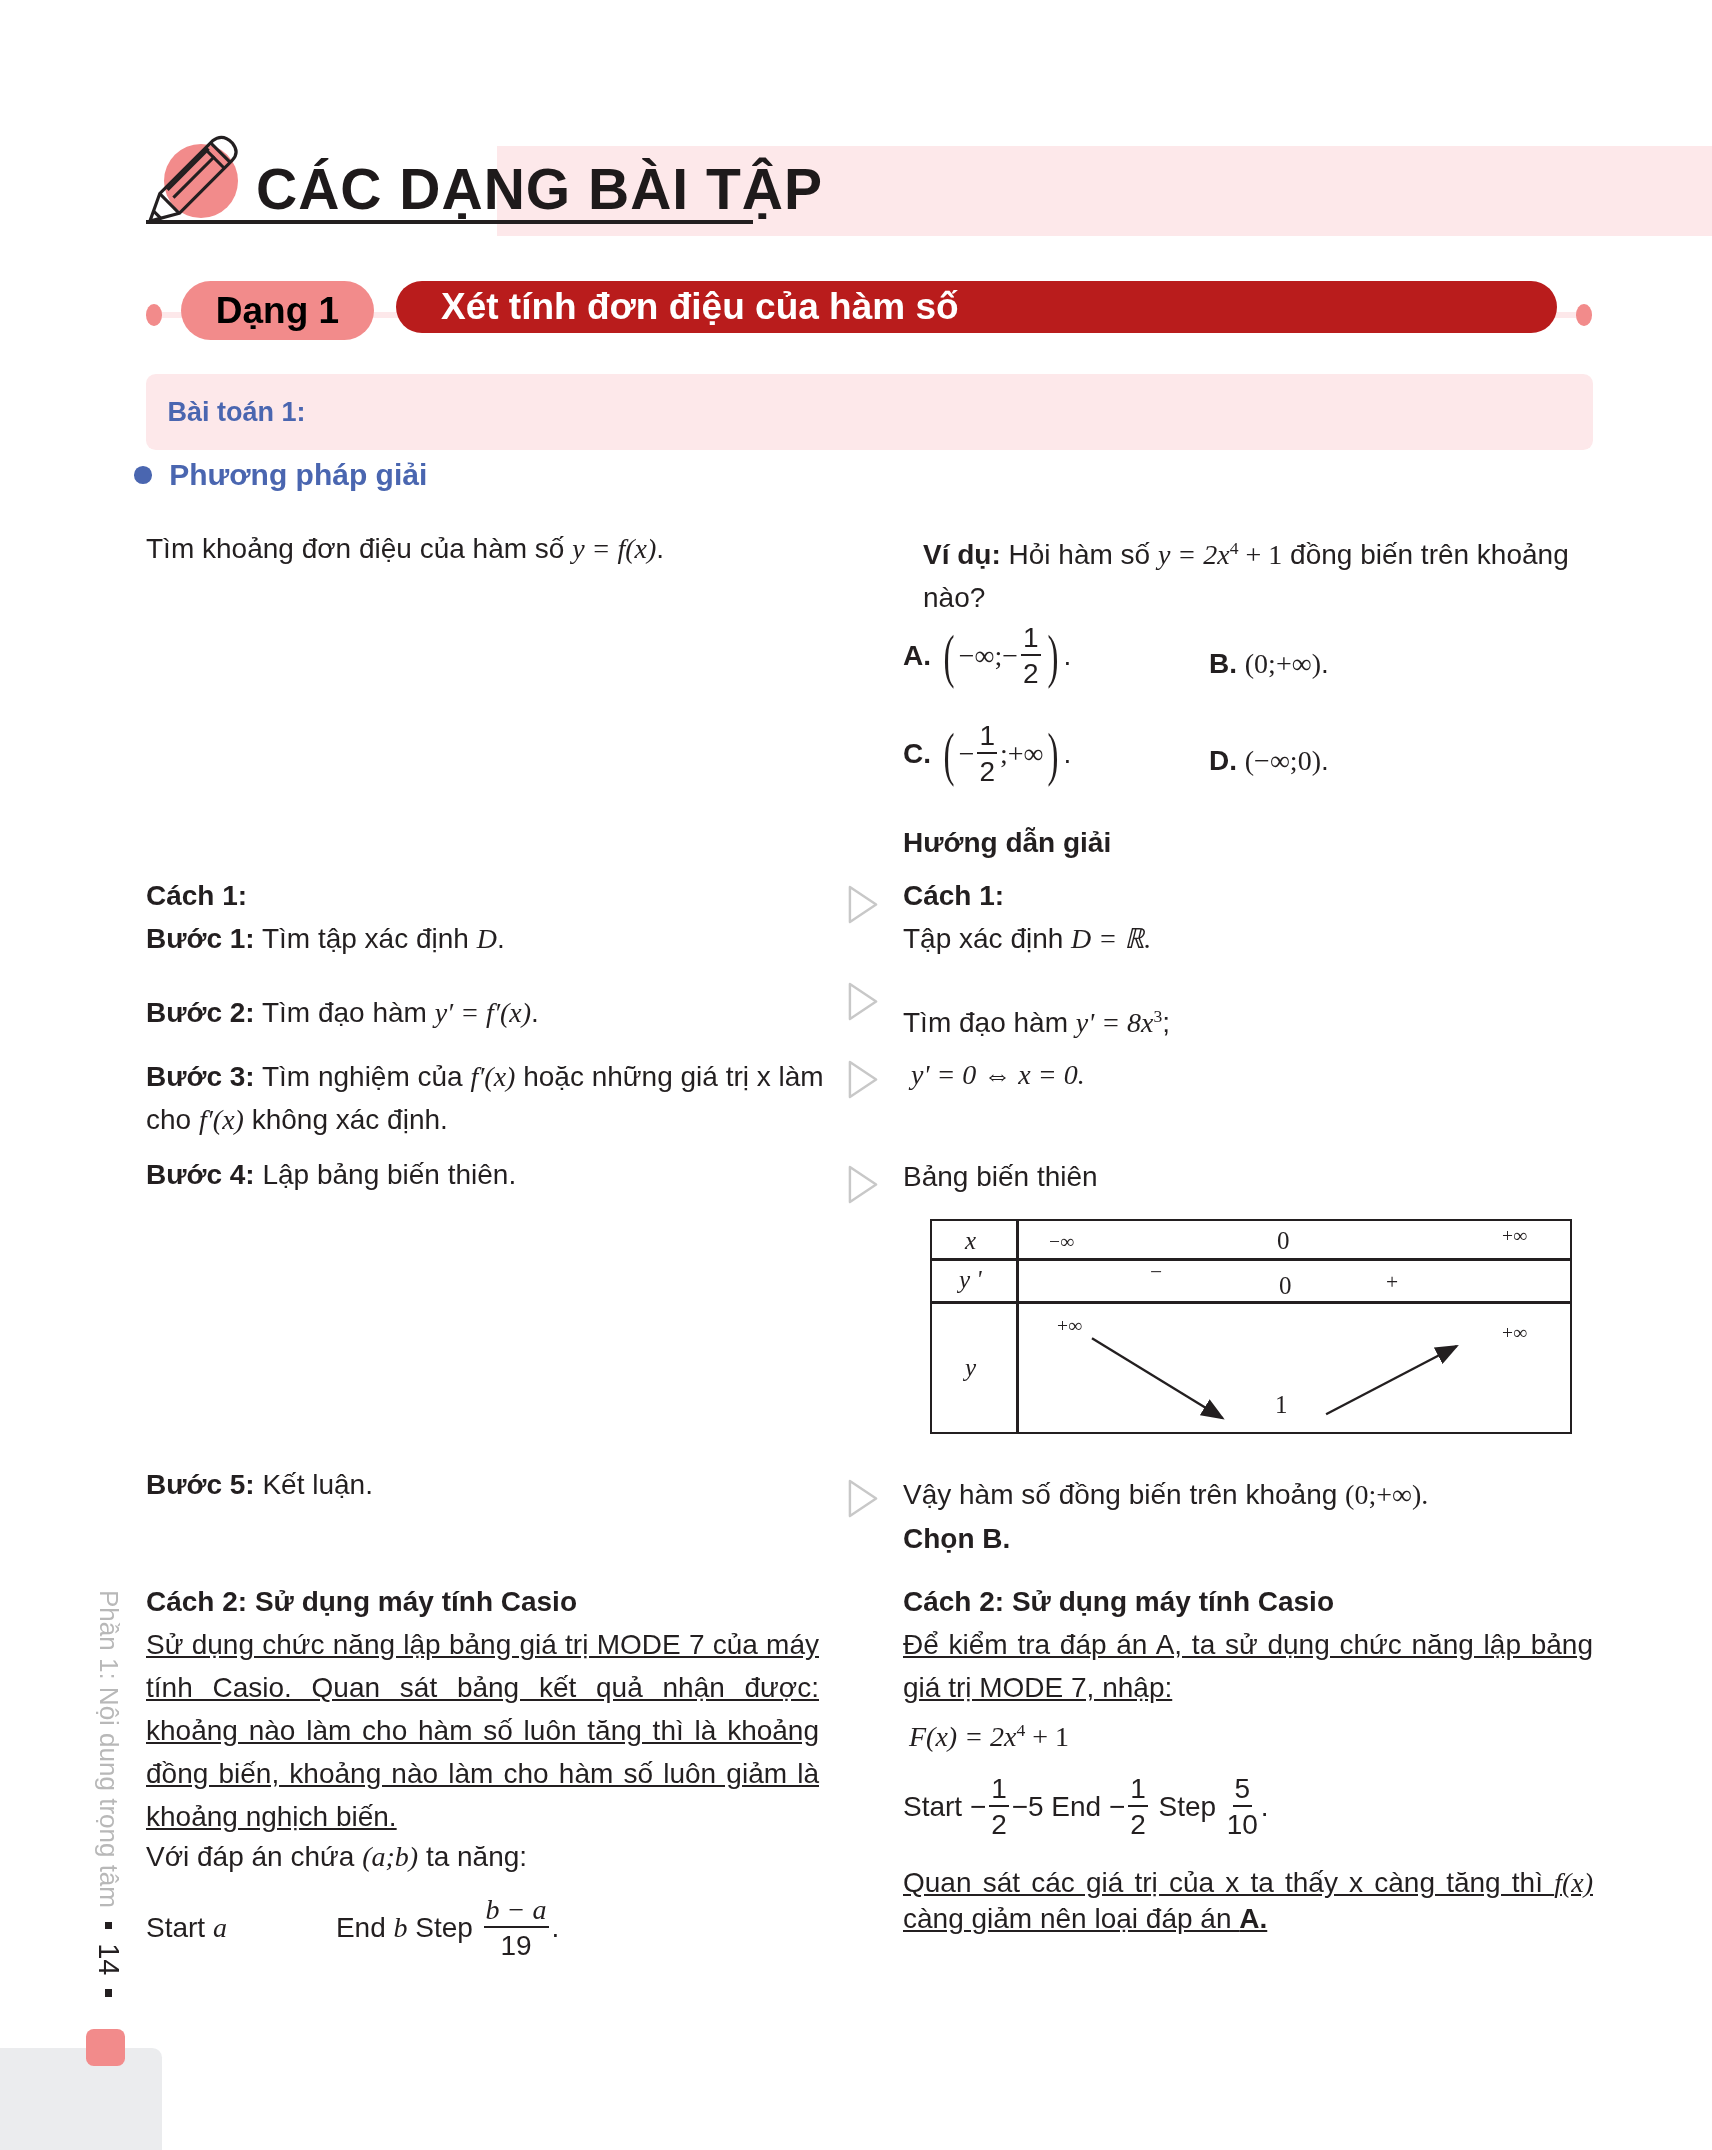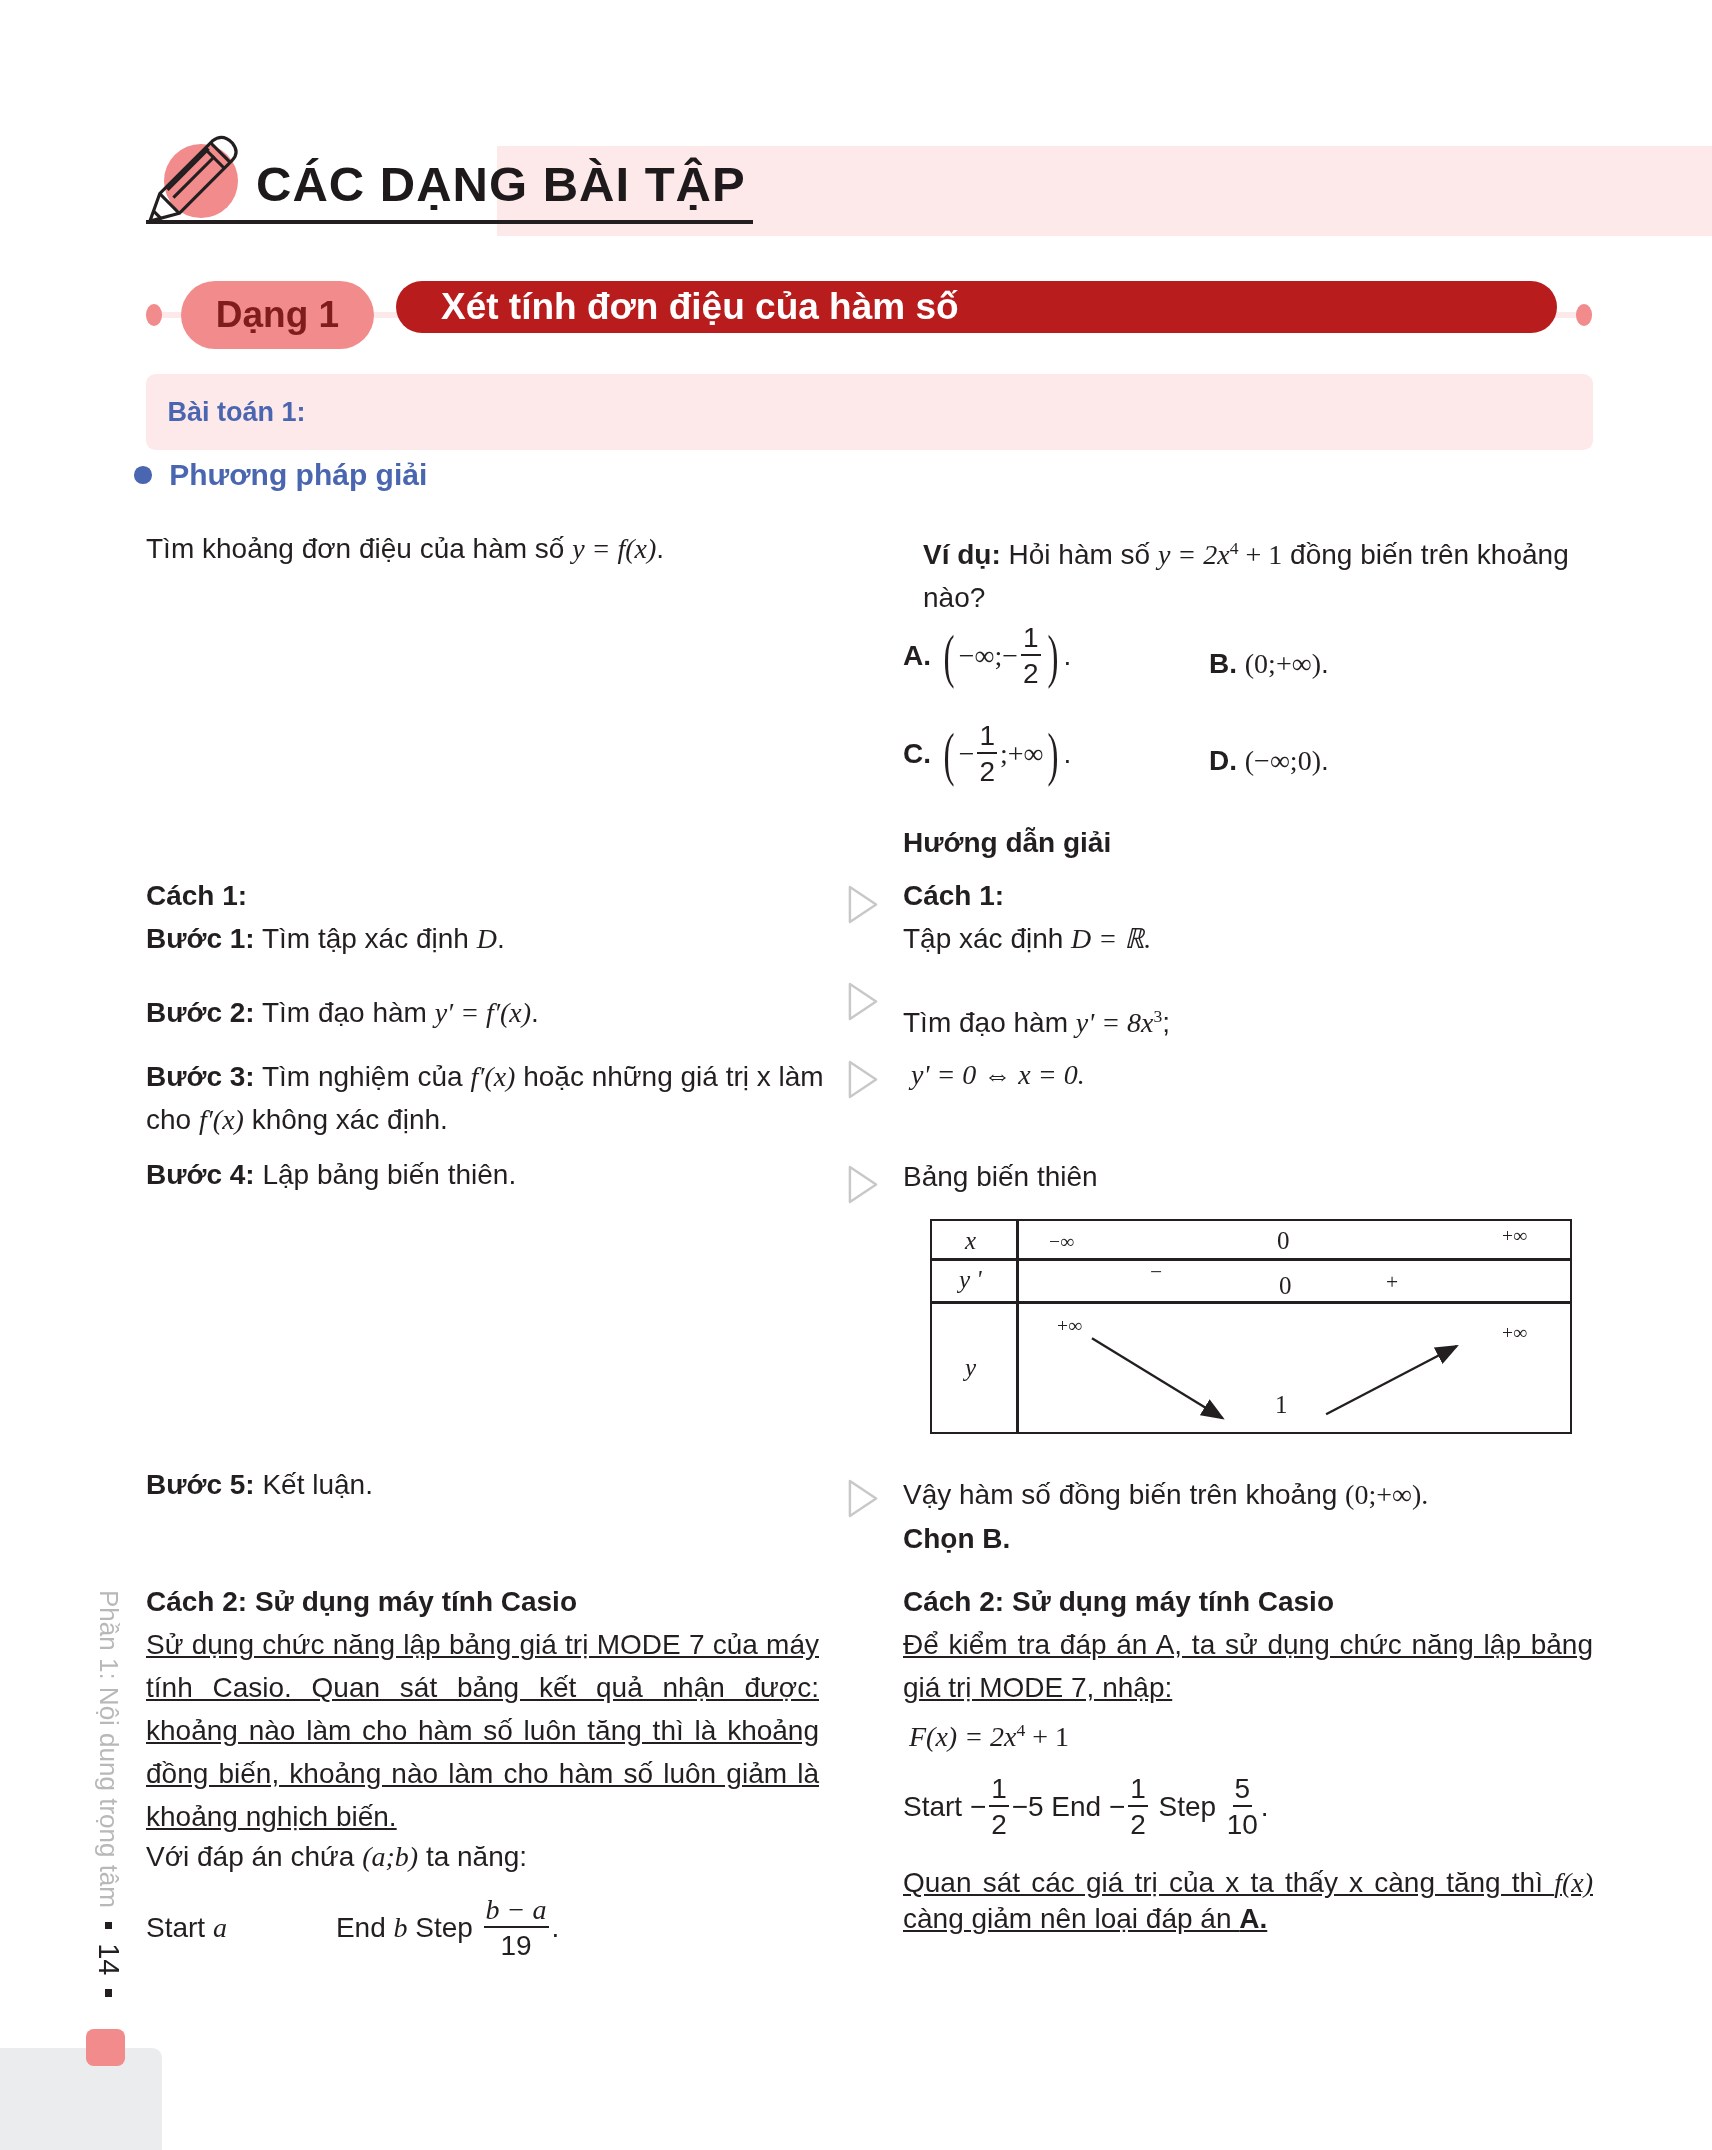--- a/index.html
+++ b/index.html
@@ -9,27 +9,27 @@
     font-family:"Liberation Sans", sans-serif;
   }
   .abs { position:absolute; }
   .math { font-family:"Liberation Serif", serif; font-style:italic; }
   .rm { font-family:"Liberation Serif", serif; font-style:normal; }
 
   
   #hdr-band { left:497px; top:146px; width:1215px; height:90px; background:#fde8ea; }
   #hdr-circle { left:164px; top:144px; width:74px; height:74px; border-radius:50%; background:#f28b8b; }
   #hdr-pencil { left:144px; top:133px; width:98px; height:94px; }
-  #hdr-title { left:256px; top:156px; font-size:49px; font-weight:bold; letter-spacing:1px; color:#1e1a1b; white-space:nowrap; }
+  #hdr-title { left:256px; top:156px; font-size:57px; font-weight:bold; letter-spacing:1px; color:#1e1a1b; white-space:nowrap; }
   #hdr-underline { left:146px; top:220px; width:607px; height:3.9px; background:#231f20; }
 
   
   #dang-line { left:156px; top:312px; width:1434px; height:5.9px; background:#fde8ea; }
   .dot { width:15.6px; height:21.5px; border-radius:50%; background:#f28b8b; top:304px; }
-  #dang-pill { left:181px; top:281px; width:193px; height:68px; border-radius:34px; background:#f28b8b; color:#7f1d1d; font-size:37px; font-weight:bold; display:flex; align-items:center; justify-content:center; }
+  #dang-pill { left:181px; top:281px; width:193px; height:59px; border-radius:34px; background:#f28b8b; color:#000000; font-size:37px; font-weight:bold; display:flex; align-items:center; justify-content:center; }
   #title-pill { left:396px; top:281px; width:1161px; height:52px; border-radius:34px; background:#b91c1c; color:#fff; font-size:37px; font-weight:bold; display:flex; align-items:center; padding-left:45px; box-sizing:border-box; }
 
   
   #bt-box { left:146px; top:374px; width:1447px; height:76px; border-radius:9.8px; background:#fde8ea; font-size:27px; font-weight:bold; display:flex; align-items:center; padding-left:21.5px; box-sizing:border-box; }
   #bt-label { color:#4a66b0; margin-right:7.8px; }
   #pp { left:134px; top:458px; font-size:30px; font-weight:bold; color:#4a66b0; display:flex; align-items:center; }
   #pp-dot { width:17.6px; height:17.6px; border-radius:50%; background:#4a66b0; margin-right:17.6px; }
 
   .txt { font-size:28px; line-height:43px; color:#231f20; }
   .b { font-weight:bold; }

